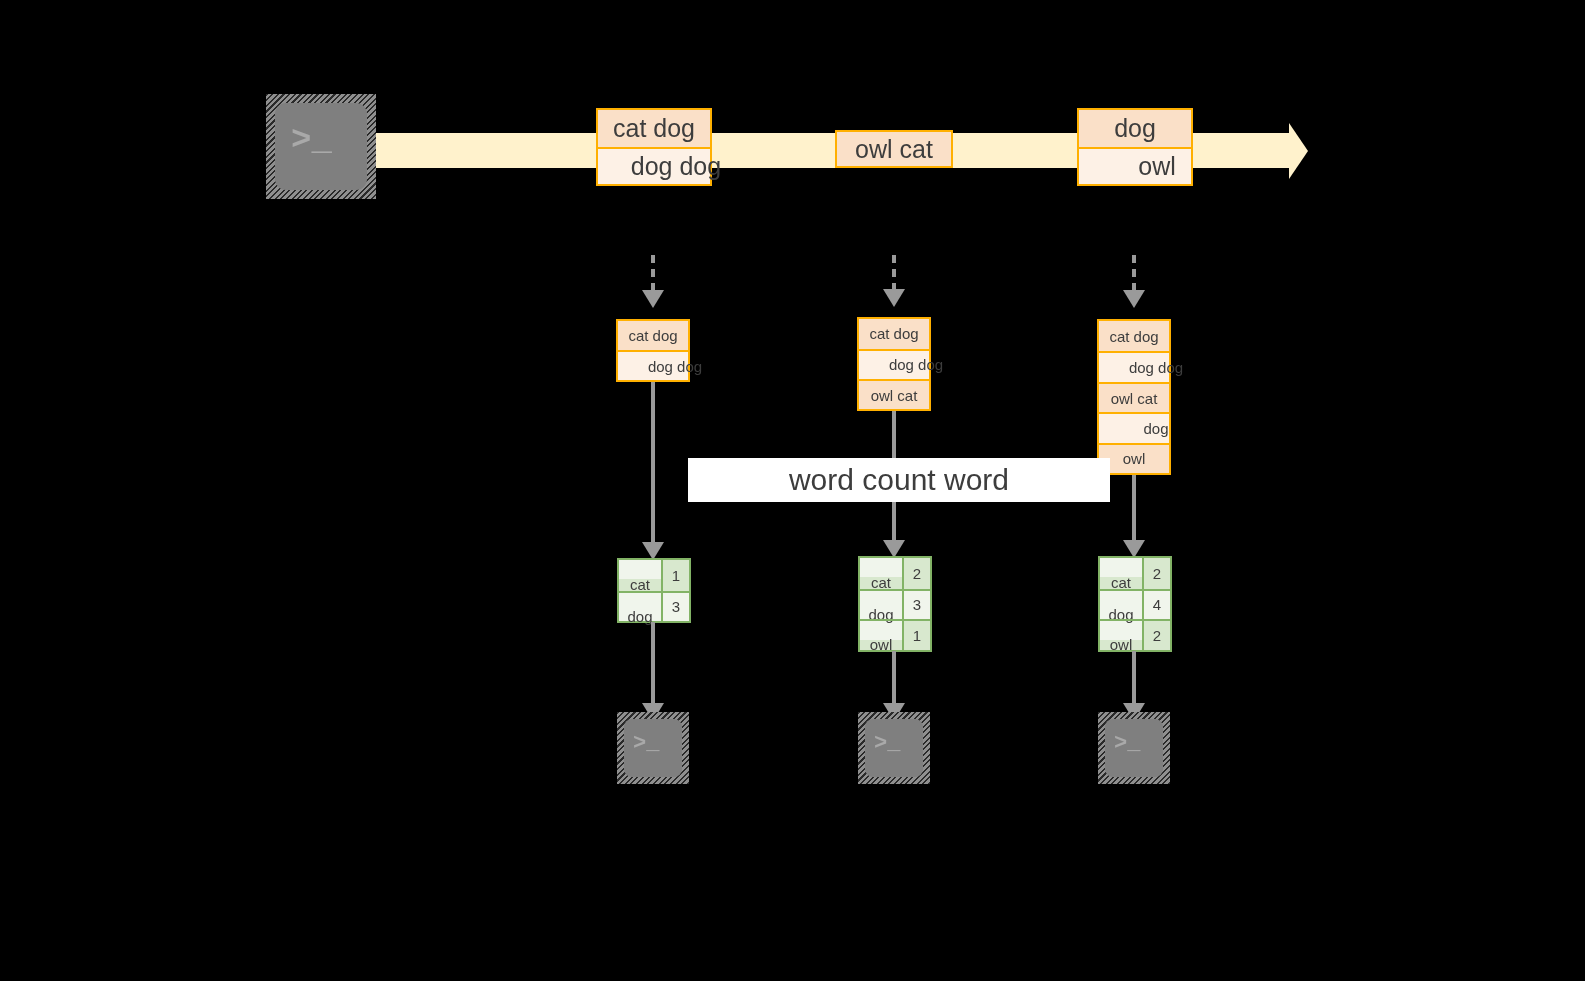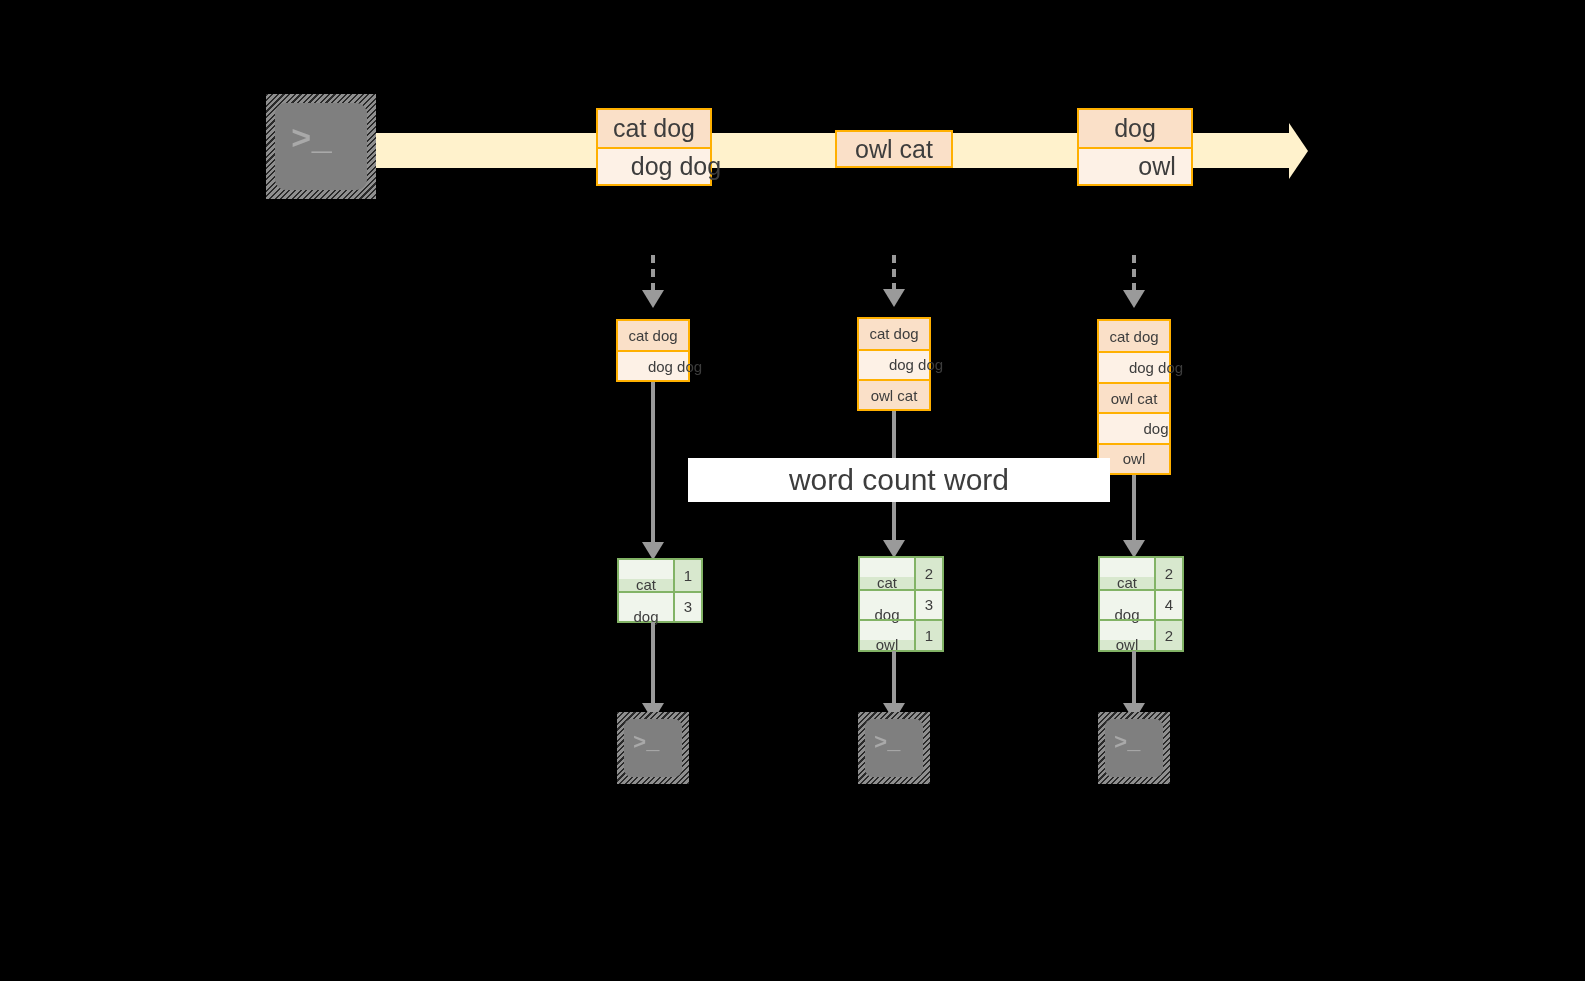--- a/index.html
+++ b/index.html
@@ -134,21 +134,21 @@
   .gbox .grow.dark  .gcell { background: #D8E8CE; }
   .gbox .grow.light .gcell { background: #F0F5EC; }
   .gbox .gcell {
     box-sizing: border-box;
     display: flex;
     align-items: center;
     justify-content: center;
     font-size: 15px;
     color: #3d3d3d;
   }
-  .gbox .gcell.key { width: 54px; margin-top: 19px; }
+  .gbox .gcell.key { width: 42px; margin-top: 19px; }
   .gbox .gcell.val {
     width: 28px;
     border-left: 2.5px solid #82B366;
   }
 
   
   .conn-line {
     position: absolute;
     width: 4px;
     background: #9a9a9a;

